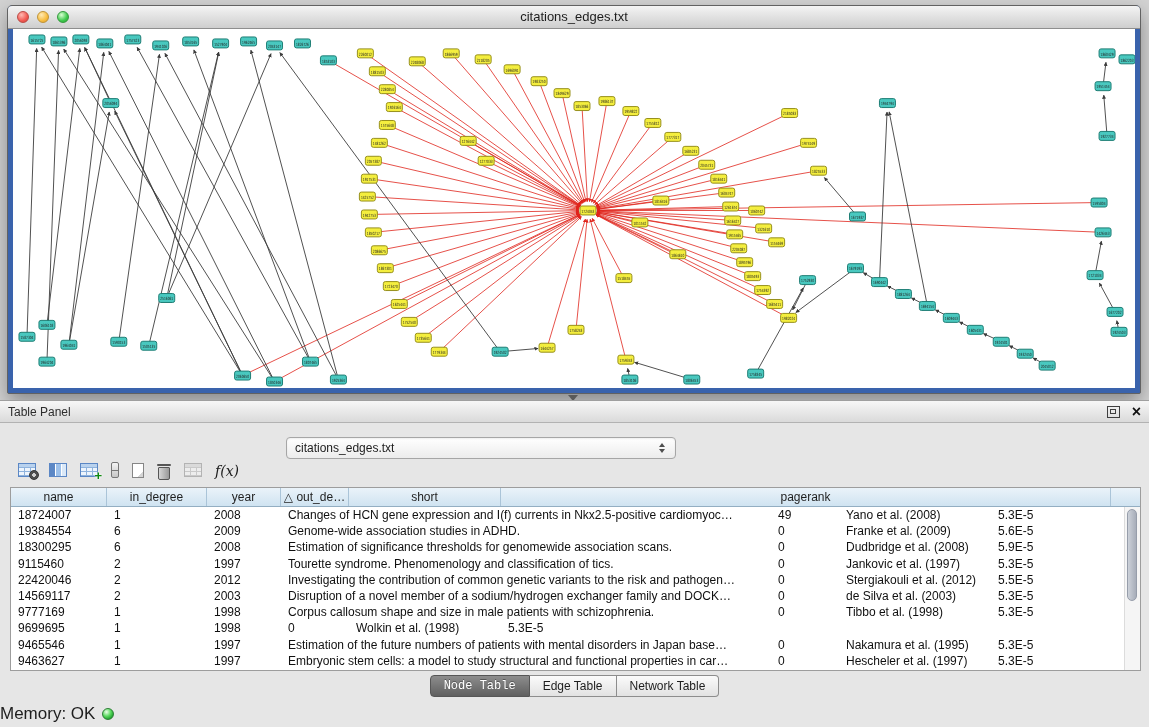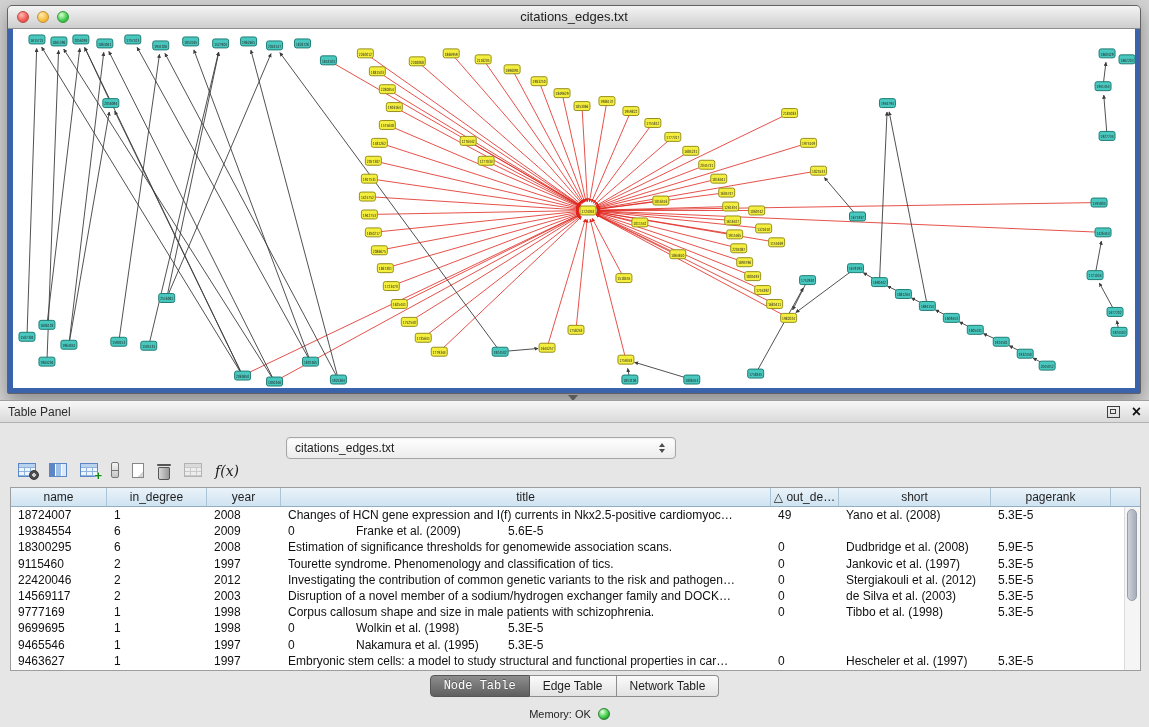--- a/index.html
+++ b/index.html
@@ -148,22 +148,22 @@
   .seg-tab:first-child{border-left:1px solid #8d8d8d;border-radius:4px 0 0 4px;}
   .seg-tab:last-child{border-radius:0 4px 4px 0;}
   .seg-tab.selected{
     background:linear-gradient(#8d8d8d,#5f5f5f);color:#fff;border-color:#565656;
     text-shadow:0 -1px 0 rgba(0,0,0,.35);
     font-family:Liberation Mono, monospace;
   }
 
   .statusbar{
     position:absolute;left:0;right:10px;bottom:0;height:26px;
-    display:flex;justify-content:center;align-items:center;gap:7px;
-    font-size:11px;color:#1e1e1e;
+    display:flex;justify-content:flex-start;align-items:center;gap:7px;
+    font-size:17px;color:#1e1e1e;
   }
   .mem-ball{
     width:12px;height:12px;border-radius:50%;
     background:radial-gradient(circle at 35% 30%,#ecffe9,#59d95e 45%,#1fa12e 78%,#157a21);
     border:1px solid #2c7f35;box-sizing:border-box;
   }
 </style>
 </head>
 <body>
 
@@ -537,39 +537,39 @@
           <i class="arrow-down"></i>
       </span>
     </span>
   </div>
 
   <div class="table-wrap">
     <div class="table-header-row">
         <div class="hcell col0">name</div>
         <div class="hcell col1">in_degree</div>
         <div class="hcell col2">year</div>
-        <div class="hcell col3">title</div>
         <div class="hcell col4">△ out_de…</div>
         <div class="hcell col5">short</div>
         <div class="hcell col6">pagerank</div>
       </div>
     <div class="table-body">
         <div class="trow">
           <div class="cell col0">18724007</div>
           <div class="cell col1">1</div>
           <div class="cell col2">2008</div>
           <div class="cell col3">Changes of HCN gene expression and I(f) currents in Nkx2.5-positive cardiomyoc…</div>
           <div class="cell col4">49</div>
           <div class="cell col5">Yano et al. (2008)</div>
           <div class="cell col6">5.3E-5</div>
         </div>
         <div class="trow">
           <div class="cell col0">19384554</div>
           <div class="cell col1">6</div>
           <div class="cell col2">2009</div>
+          <div class="cell col3">Genome-wide association studies in ADHD.</div>
           <div class="cell col4">0</div>
           <div class="cell col5">Franke et al. (2009)</div>
           <div class="cell col6">5.6E-5</div>
         </div>
         <div class="trow">
           <div class="cell col0">18300295</div>
           <div class="cell col1">6</div>
           <div class="cell col2">2008</div>
           <div class="cell col3">Estimation of significance thresholds for genomewide association scans.</div>
           <div class="cell col4">0</div>
@@ -617,20 +617,21 @@
           <div class="cell col1">1</div>
           <div class="cell col2">1998</div>
           <div class="cell col4">0</div>
           <div class="cell col5">Wolkin et al. (1998)</div>
           <div class="cell col6">5.3E-5</div>
         </div>
         <div class="trow">
           <div class="cell col0">9465546</div>
           <div class="cell col1">1</div>
           <div class="cell col2">1997</div>
+          <div class="cell col3">Estimation of the future numbers of patients with mental disorders in Japan base…</div>
           <div class="cell col4">0</div>
           <div class="cell col5">Nakamura et al. (1995)</div>
           <div class="cell col6">5.3E-5</div>
         </div>
         <div class="trow">
           <div class="cell col0">9463627</div>
           <div class="cell col1">1</div>
           <div class="cell col2">1997</div>
           <div class="cell col3">Embryonic stem cells: a model to study structural and functional properties in car…</div>
           <div class="cell col4">0</div>

